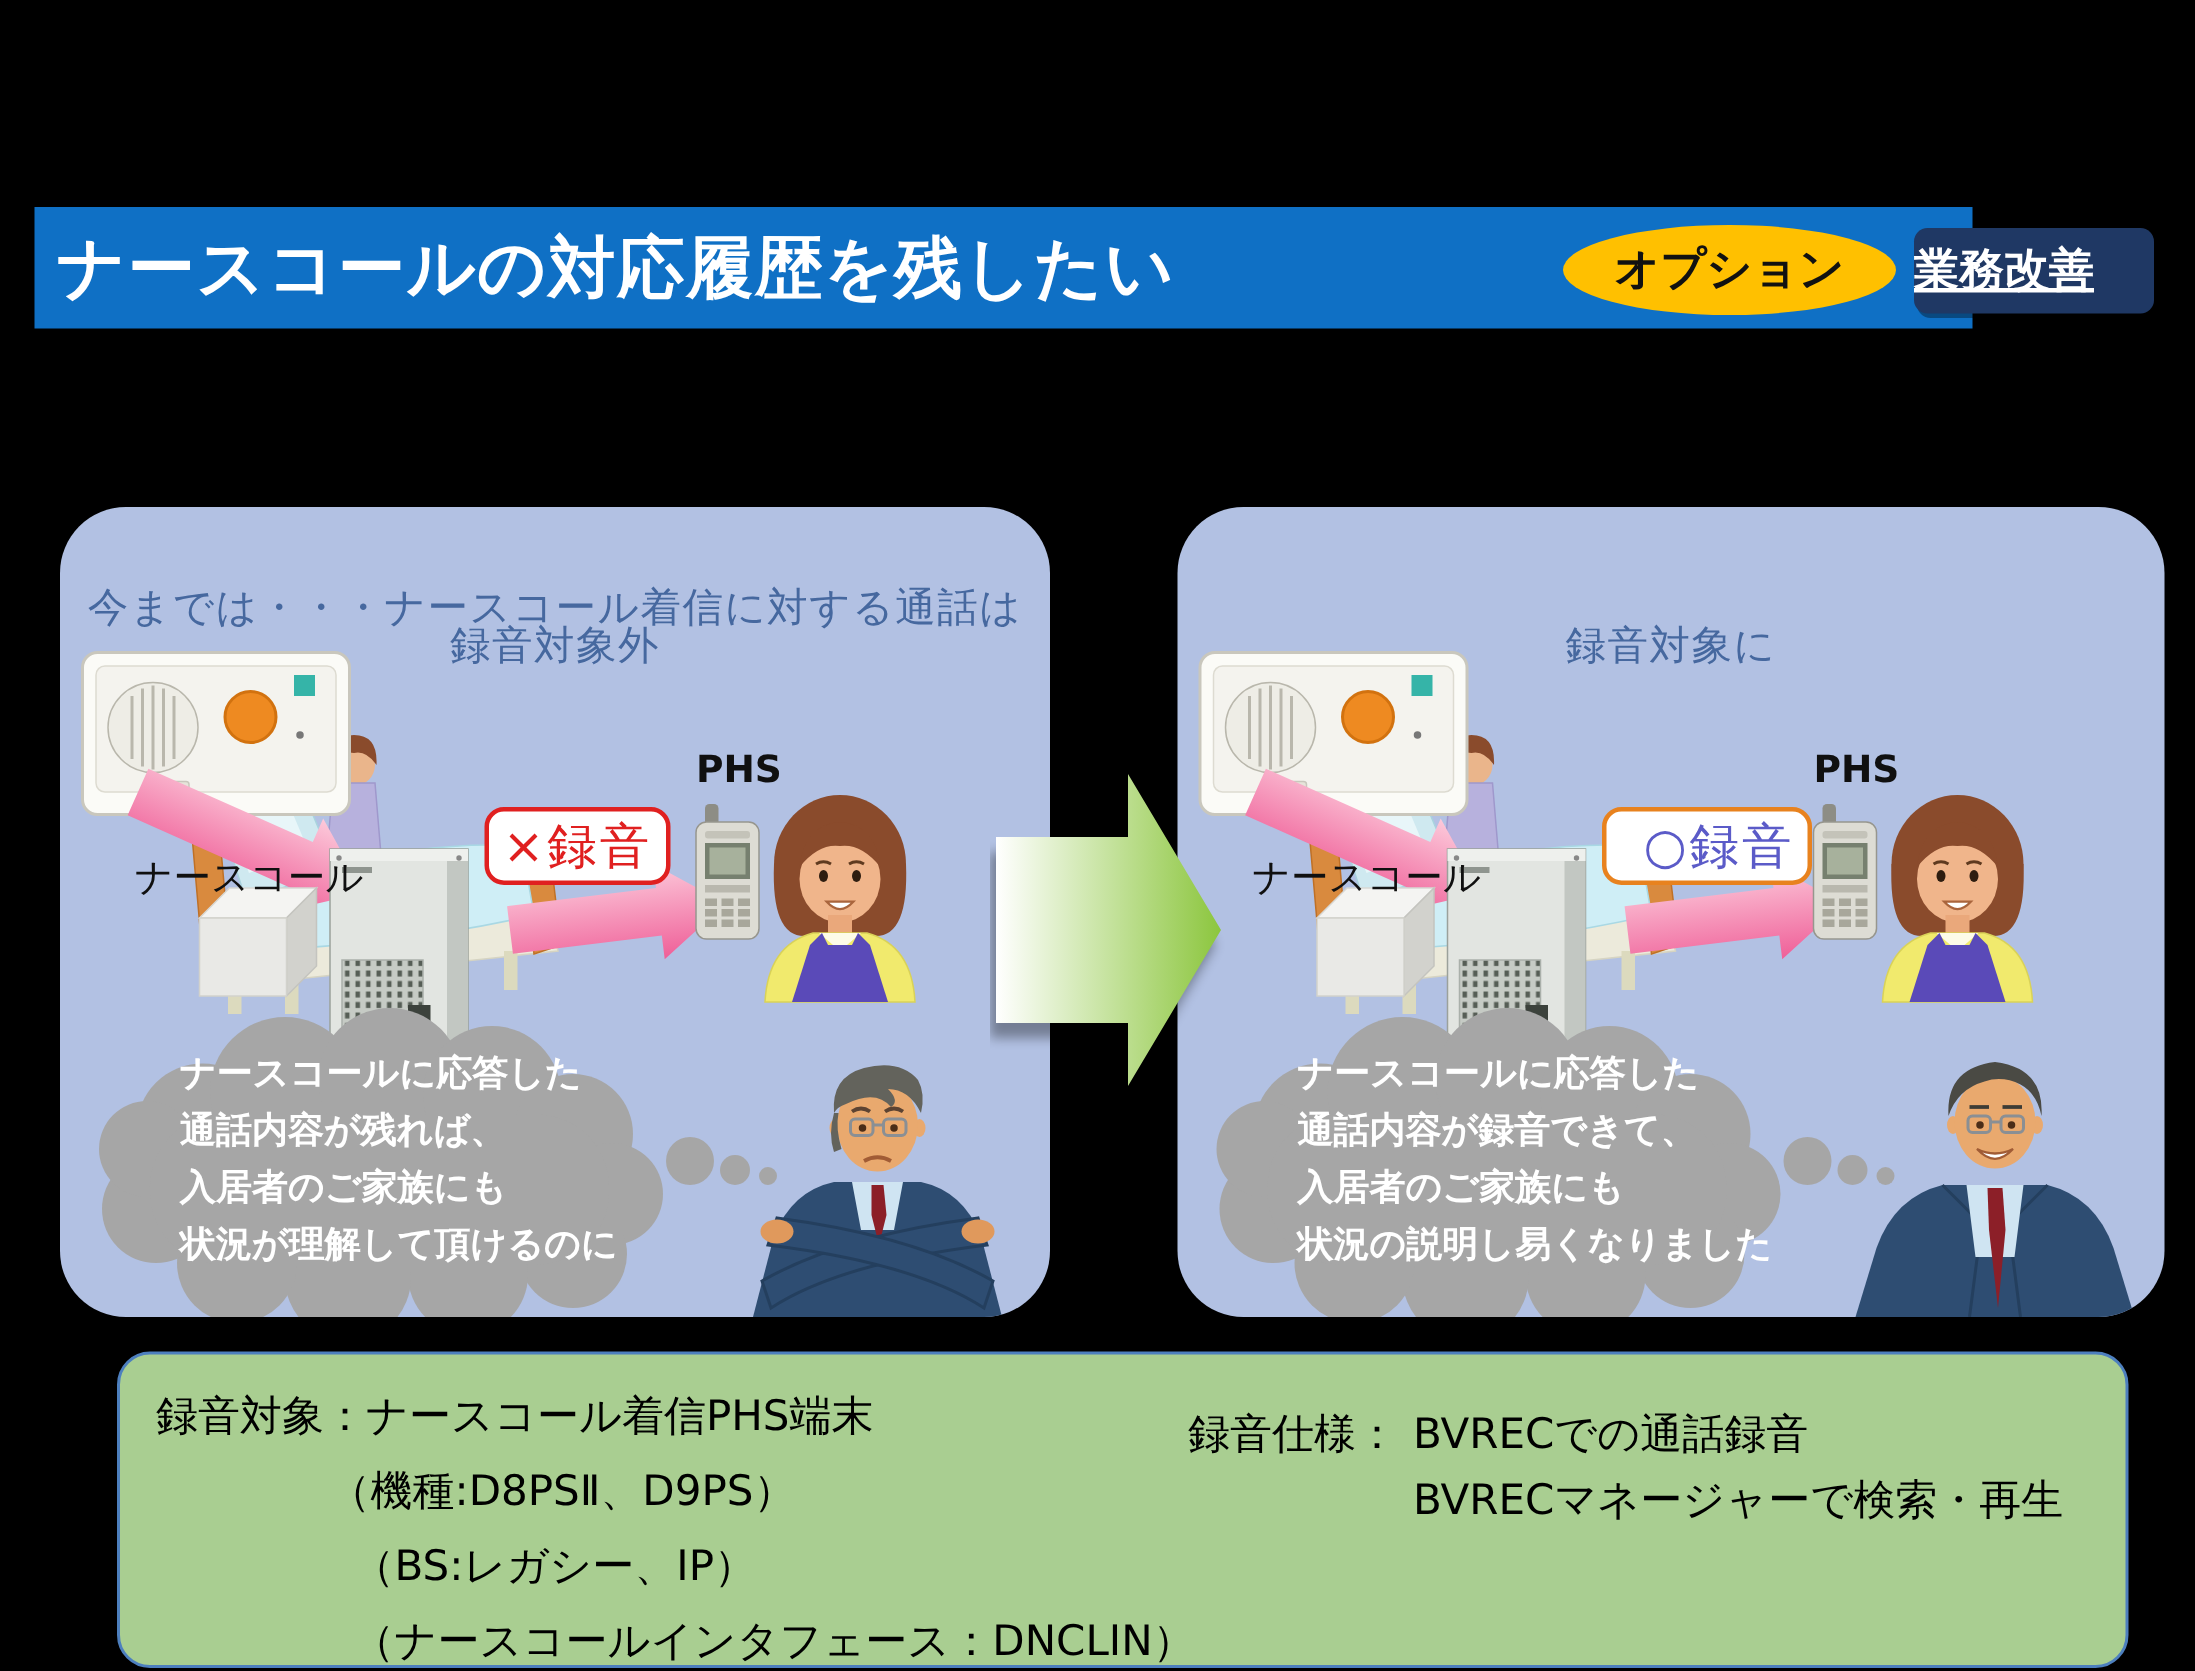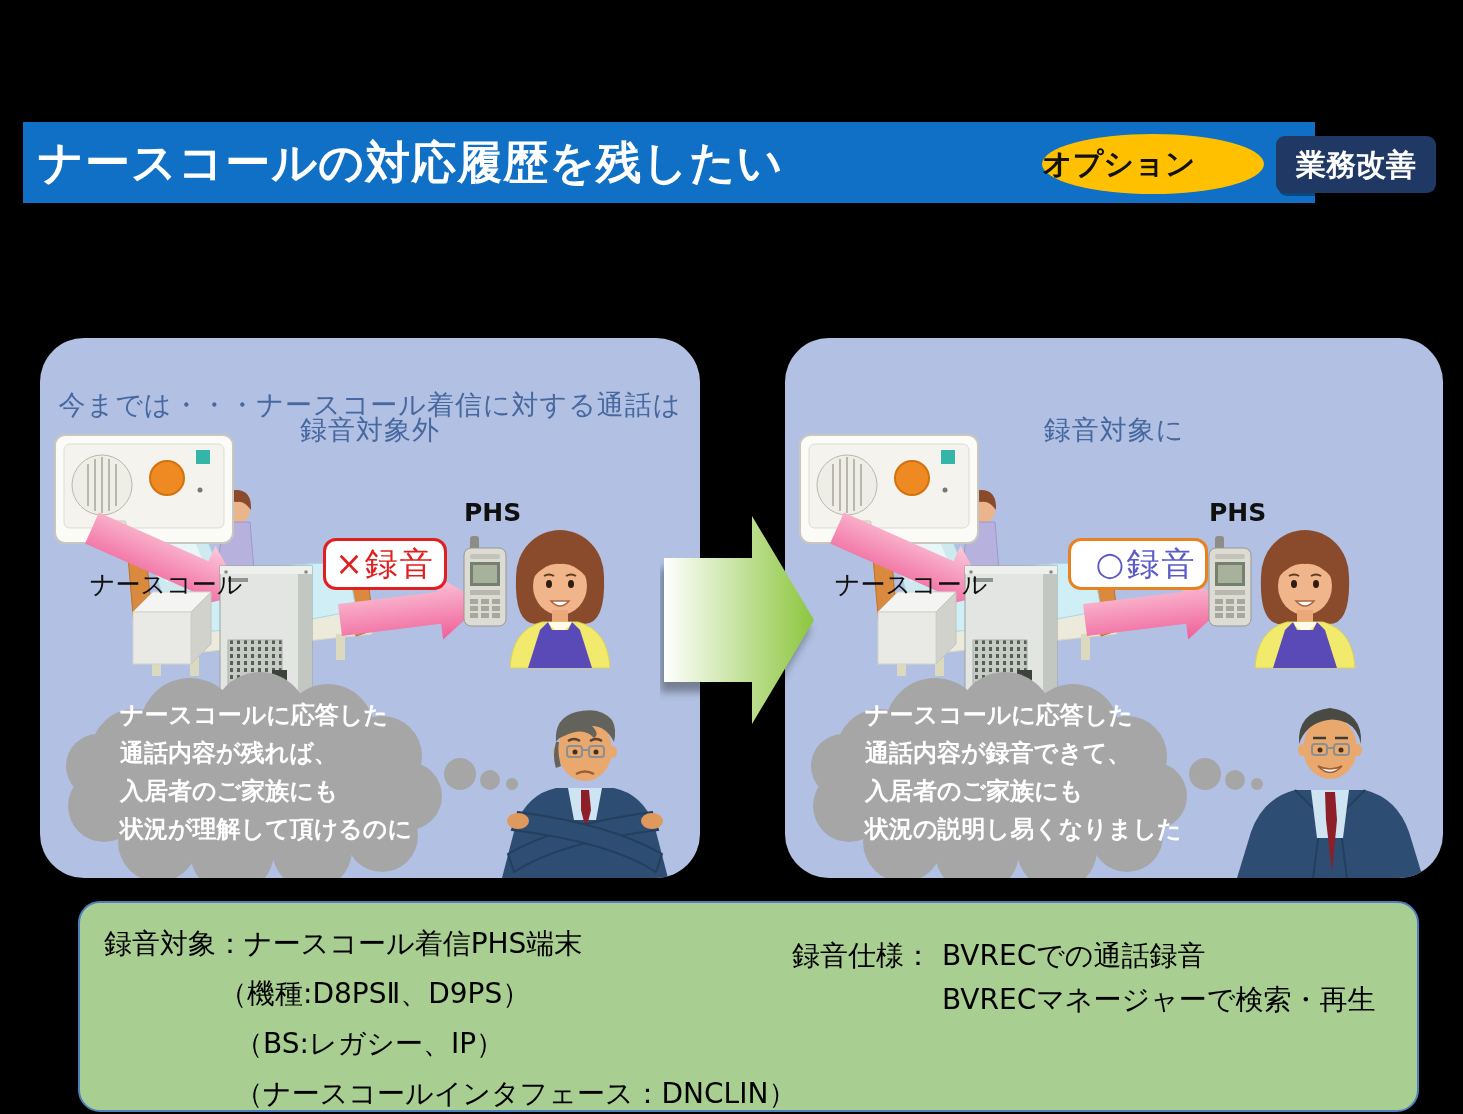--- a/index.html
+++ b/index.html
@@ -1,34 +1,34 @@
 <!DOCTYPE html>
 <html><head>
 <meta charset="utf-8">
 <style>
   html,body { margin:0; padding:0; background:#000; }
   .stage {
     position:relative; width:1463px; height:1114px; background:#000;
     font-family:"DejaVu Sans","Liberation Sans",sans-serif; overflow:hidden;
   }
   
-  .header { position:absolute; left:23px; top:122px; width:1292px; height:81px; background:#0f70c5; }
+  .header { position:absolute; left:23px; top:138px; width:1292px; height:81px; background:#0f70c5; }
   .header-title {
     position:absolute; left:15px; top:0; height:81px; line-height:81px;
     color:#fff; font-size:45px; font-weight:bold; letter-spacing:1px; white-space:nowrap;
   }
   .badge-option {
     position:absolute; left:1019px; top:12px; width:222px; height:60px;
     background:#ffc000; border-radius:50%; color:#111; font-size:30px; font-weight:bold;
-    text-align:left; line-height:60px;
+    text-align:center; line-height:60px;
   }
   .badge-improve {
     position:absolute; left:1253px; top:14px; width:160px; height:57px;
     background:#1f3864; border-radius:9px; color:#fff; font-size:30px; font-weight:bold;
-    text-align:center; line-height:57px; box-shadow:2px 3px 0 rgba(0,0,0,0.35);
+    line-height:57px; box-shadow:2px 3px 0 rgba(0,0,0,0.35);text-decoration:underline;
   }
   
   .panel { position:absolute; top:338px; width:660px; height:540px; background:#b2c1e3; border-radius:44px; overflow:hidden; }
   #panel-before { left:40px; }
   #panel-after  { left:785px; width:658px; }
   .scene { position:absolute; left:0; top:0; width:660px; height:540px; }
   .panel-title { position:absolute; left:0; width:100%; text-align:center; color:#46689f; font-size:27px; letter-spacing:1px; white-space:nowrap; }
   .panel-title.l1 { top:24px;margin-top:25px; }
   .panel-title.l2 { top:74px; }
   .label-nursecall { position:absolute; left:50px; top:230px; font-size:25px; color:#101010; white-space:nowrap; }

